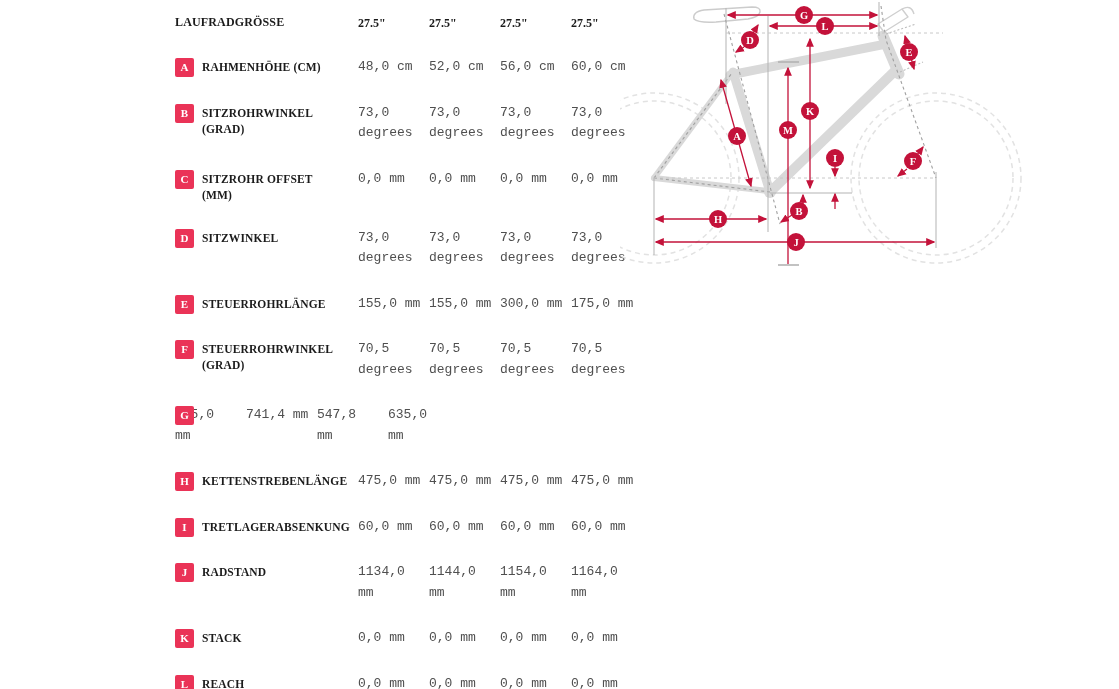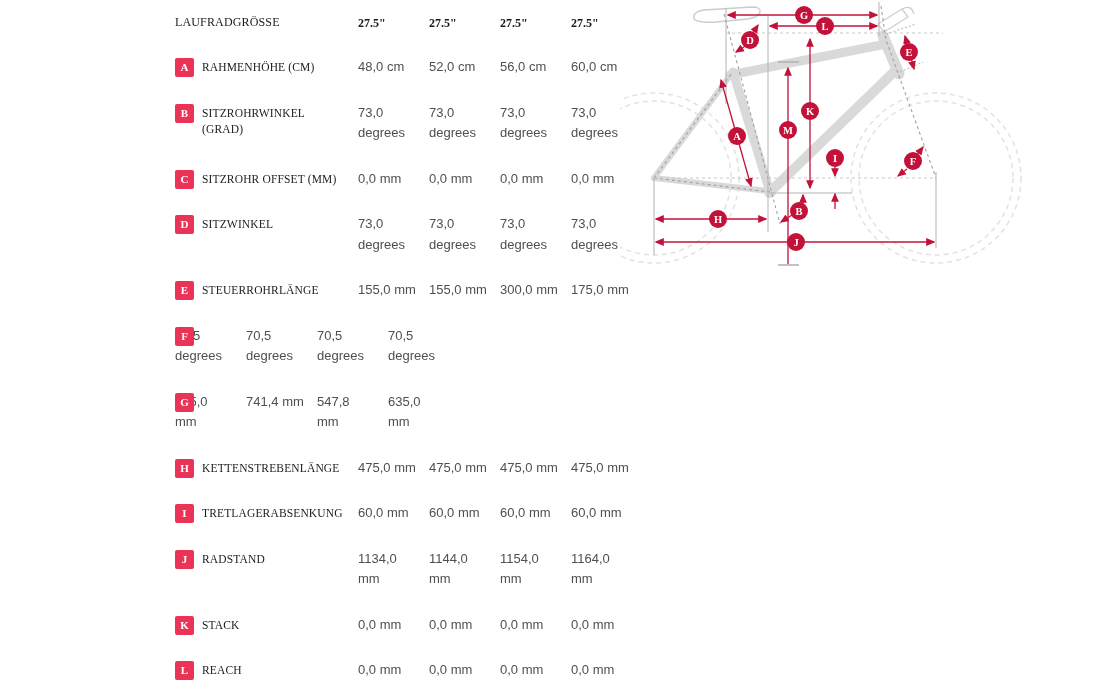--- a/index.html
+++ b/index.html
@@ -5,33 +5,33 @@
   html,body{margin:0;padding:0;}
   body{
     width:1119px;height:689px;position:relative;overflow:hidden;
     background:#ffffff;font-family:"Liberation Sans",sans-serif;
   }
   
   .geo-table{position:absolute;left:175px;top:12px;width:470px;}
   .g-row{position:relative;display:flex;align-items:flex-start;margin-bottom:25px;}
   .label-cell{
     width:183px;box-sizing:border-box;padding-left:27px;padding-right:18px;
-    font-family:"Liberation Serif","DejaVu Serif",serif;font-weight:normal;
+    font-family:"Liberation Serif","DejaVu Serif",serif;font-weight:bold;
     font-size:11.5px;line-height:16px;color:#1b1b1b;letter-spacing:.15px;
     white-space:pre-line;padding-top:2px;
   }
   .g-row.header .label-cell{font-size:12px;padding-left:0;}
   .letter-badge{
     position:absolute;left:0;top:1px;width:19px;height:19px;border-radius:2px;
     background:#ea3357;color:#fff;text-align:center;line-height:19px;
     font-family:"Liberation Serif","DejaVu Serif",serif;font-weight:bold;font-size:11px;
   }
   .val-cell{
     width:71px;box-sizing:border-box;padding-right:6px;
-    font-size:13px;line-height:20.5px;color:#4f4f4f;white-space:pre-line;
+    font-size:13px;line-height:20.5px;color:#4f4f4f;white-space:pre-line;font-family:Liberation Mono, monospace;
   }
   .g-row.header .val-cell{
     font-family:"Liberation Serif","DejaVu Serif",serif;font-weight:bold;
     font-size:12px;color:#1b1b1b;line-height:18px;padding-top:2px;
   }
   
   .geo-diagram{position:absolute;left:620px;top:0;width:499px;height:280px;}
   .badge-letter{
     font-family:"Liberation Serif","DejaVu Serif",serif;font-weight:bold;
     font-size:10.5px;fill:#ffffff;text-anchor:middle;
@@ -91,20 +91,22 @@
     <div class="g-row">
       <span class="letter-badge">E</span>
       <div class="label-cell">STEUERROHRLÄNGE</div>
       <div class="val-cell">155,0 mm</div>
       <div class="val-cell">155,0 mm</div>
       <div class="val-cell">300,0 mm</div>
       <div class="val-cell">175,0 mm</div>
     </div>
     <div class="g-row">
       <span class="letter-badge">F</span>
+      <div class="label-cell">STEUERROHRWINKEL
+(GRAD)</div>
       <div class="val-cell">70,5
 degrees</div>
       <div class="val-cell">70,5
 degrees</div>
       <div class="val-cell">70,5
 degrees</div>
       <div class="val-cell">70,5
 degrees</div>
     </div>
     <div class="g-row">

